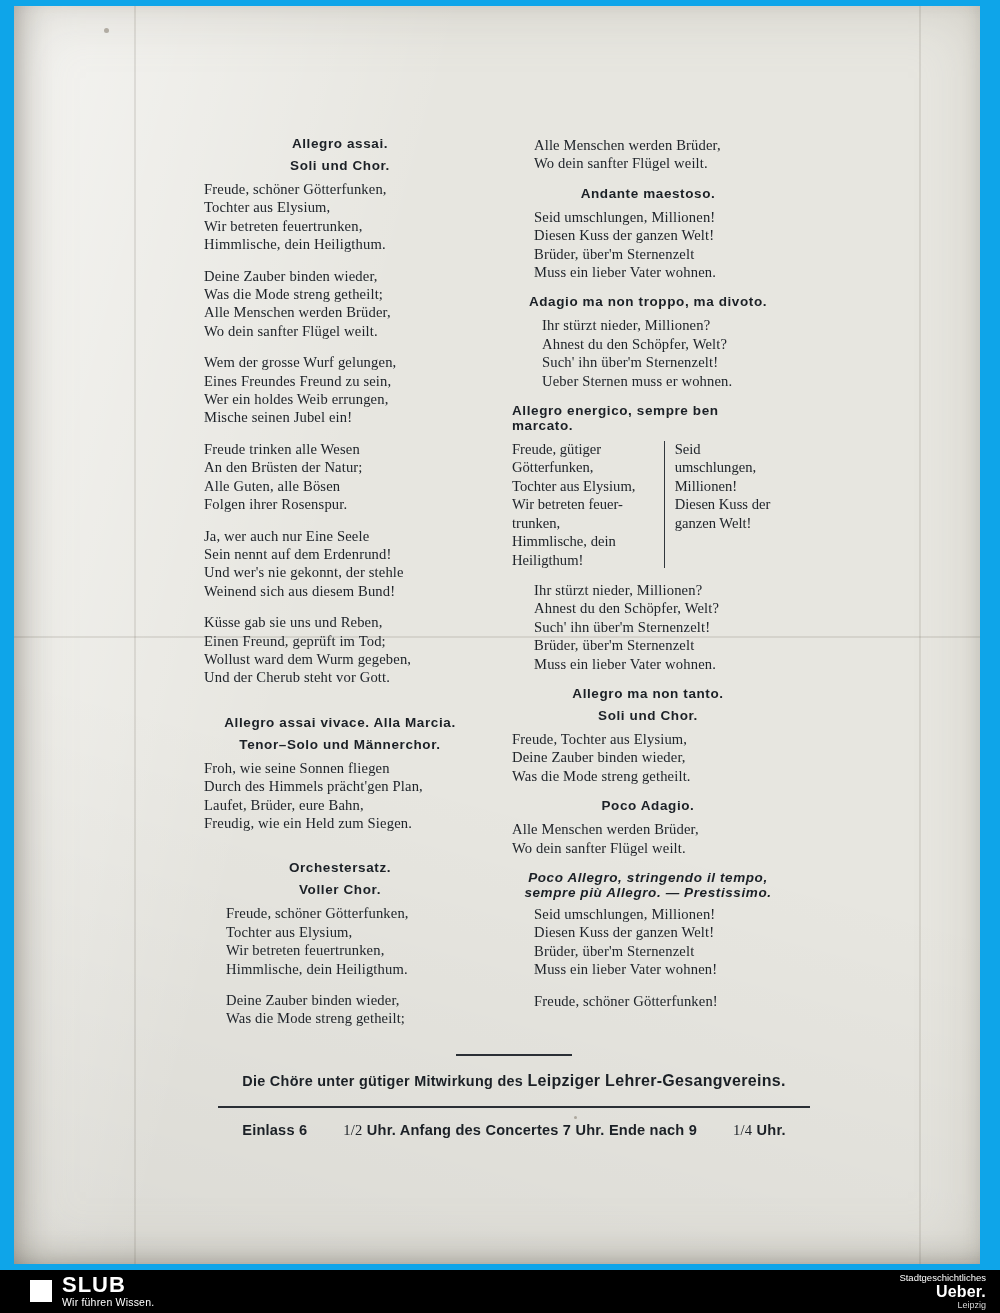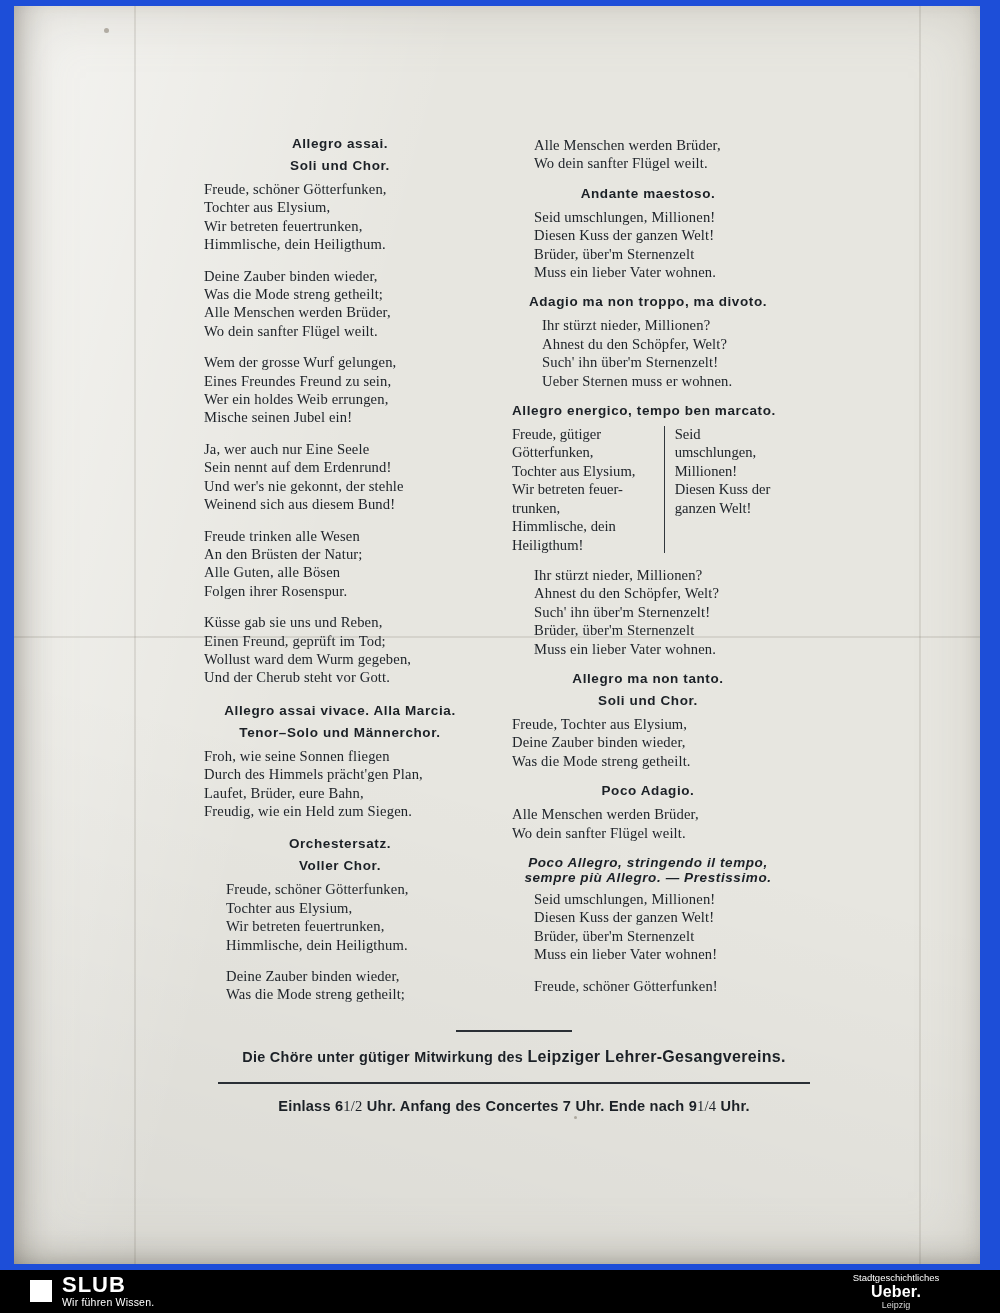--- a/index.html
+++ b/index.html
@@ -14,21 +14,21 @@
     font-family: "Liberation Serif", serif;
     overflow: hidden;
   }
 
   
   #scan {
     position: absolute;
     left: 0; top: 0;
     width: 1000px;
     height: 1276px;
-    background: #1d4ed8;
+    background: #0ea5e9;
   }
   #paper {
     position: absolute;
     left: 14px;
     top: 6px;
     width: 966px;
     height: 1258px;
     background: #e7e6e0;
     background-image:
        linear-gradient(105deg, rgba(255,255,255,0.55) 0%, rgba(255,255,255,0.0) 35%),
@@ -77,21 +77,21 @@
   .hd {
     font-family: "Liberation Sans", sans-serif;
     font-weight: bold;
     font-size: 13.5px;
     letter-spacing: 0.6px;
     color: #1b2026;
     margin: 0 0 7px 0;
   }
   .hd.c { text-align: center; }
   .hd.tight { margin-bottom: 5px; }
-  .hd.sp { margin-top: 16px; }
+  .hd.sp { margin-top: 28px; }
 
   .stz {
     font-size: 14.6px;
     line-height: 18.4px;
     margin: 0 0 13px 0;
     white-space: pre-line;
     letter-spacing: 0.15px;
   }
   .stz.ind { padding-left: 22px; }
   .stz.ind2 { padding-left: 30px; }
@@ -142,21 +142,21 @@
     margin: 16px auto 14px auto;
   }
   .times {
     text-align: center;
     font-family: "Liberation Sans", sans-serif;
     font-size: 14.6px;
     font-weight: bold;
     letter-spacing: 0.2px;
     color: #1b2026;
   }
-  .times .frac { font-family: "Liberation Serif", serif; font-weight: normal; }
+  .times .frac { font-family: "Liberation Serif", serif; font-weight: normal; padding-left: 36px; }
 
   
   #bar {
     position: absolute;
     left: 0;
     top: 1270px;
     width: 1000px;
     height: 43px;
     background: #000;
     color: #fff;
@@ -184,21 +184,21 @@
   #slub-txt .s {
     font-family: "Liberation Sans", sans-serif;
     font-size: 10.5px;
     line-height: 13px;
     letter-spacing: 0.2px;
   }
   #museum {
     position: absolute;
     right: 14px;
     top: 2px;
-    text-align: center;
+    text-align: right;
     width: 180px;
   }
   #museum .l1 {
     font-family: "Liberation Sans", sans-serif;
     font-size: 9.5px;
     line-height: 11px;
   }
   #museum .l2 {
     font-family: "Liberation Sans", sans-serif;
     font-size: 16px;
@@ -237,28 +237,28 @@
 Wir betreten feuertrunken,
 Himmlische, dein Heiligthum.</div>
           <div class="stz">Deine Zauber binden wieder,
 Was die Mode streng getheilt;
 Alle Menschen werden Brüder,
 Wo dein sanfter Flügel weilt.</div>
           <div class="stz">Wem der grosse Wurf gelungen,
 Eines Freundes Freund zu sein,
 Wer ein holdes Weib errungen,
 Mische seinen Jubel ein!</div>
+          <div class="stz">Freude trinken alle Wesen
+An den Brüsten der Natur;
+Alle Guten, alle Bösen
+Folgen ihrer Rosenspur.</div>
           <div class="stz">Ja, wer auch nur Eine Seele
 Sein nennt auf dem Erdenrund!
 Und wer's nie gekonnt, der stehle
 Weinend sich aus diesem Bund!</div>
-          <div class="stz">Freude trinken alle Wesen
-An den Brüsten der Natur;
-Alle Guten, alle Bösen
-Folgen ihrer Rosenspur.</div>
           <div class="stz">Küsse gab sie uns und Reben,
 Einen Freund, geprüft im Tod;
 Wollust ward dem Wurm gegeben,
 Und der Cherub steht vor Gott.</div>
 
           <div class="hd c sp">Allegro assai vivace.  Alla Marcia.</div>
           <div class="hd c">Tenor–Solo und Männerchor.</div>
           <div class="stz">Froh, wie seine Sonnen fliegen
 Durch des Himmels prächt'gen Plan,
 Laufet, Brüder, eure Bahn,
@@ -284,21 +284,21 @@
 Diesen Kuss der ganzen Welt!
 Brüder, über'm Sternenzelt
 Muss ein lieber Vater wohnen.</div>
 
           <div class="hd c">Adagio ma non troppo, ma divoto.</div>
           <div class="stz ind2">Ihr stürzt nieder, Millionen?
 Ahnest du den Schöpfer, Welt?
 Such' ihn über'm Sternenzelt!
 Ueber Sternen muss er wohnen.</div>
 
-          <div class="hd">Allegro energico, tempo ben marcato.</div>
+          <div class="hd">Allegro energico, sempre ben marcato.</div>
 
           <div class="split">
             <div class="left">Freude, gütiger
      Götterfunken,
 Tochter aus Elysium,
 Wir betreten feuer-
      trunken,
 Himmlische, dein
      Heiligthum!</div>
             <div class="rule"></div>

